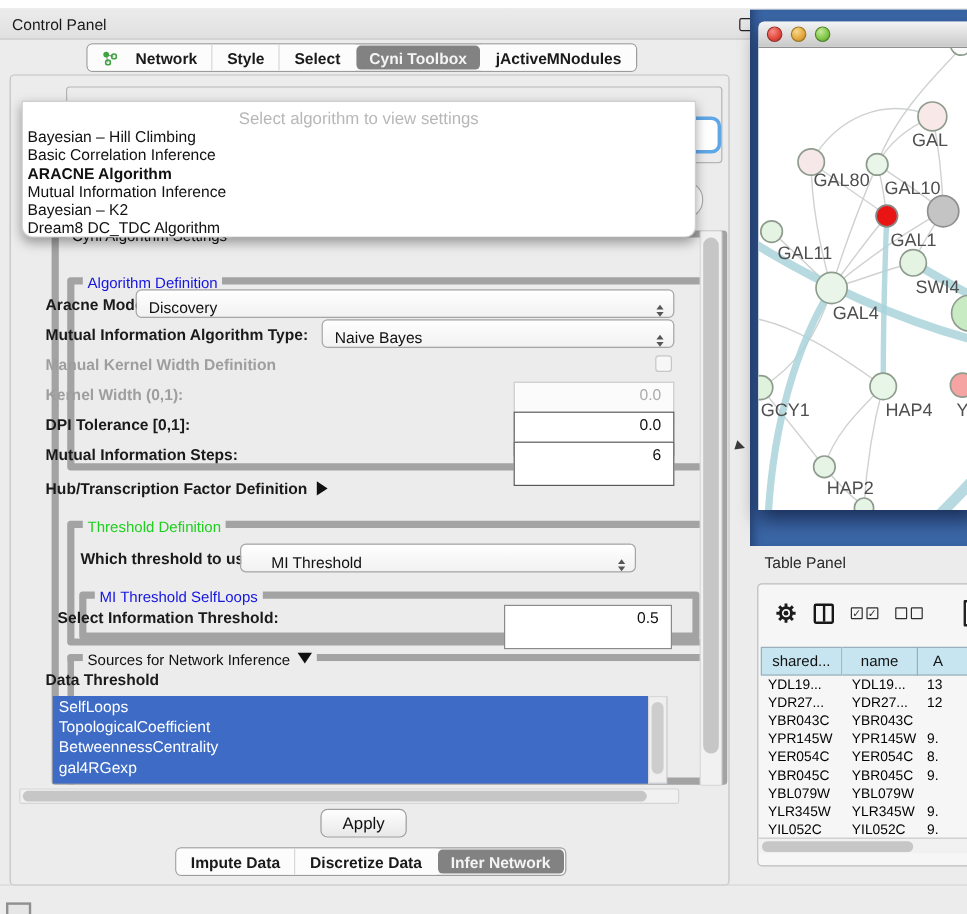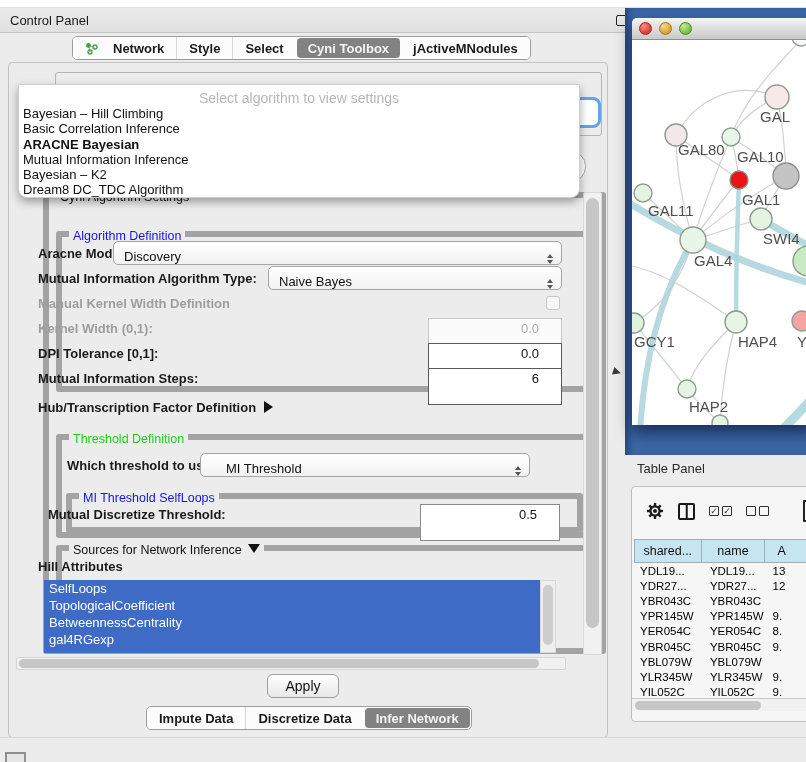--- a/index.html
+++ b/index.html
@@ -74,21 +74,21 @@
   .combo { position:absolute; height:24px; background:linear-gradient(#FFFFFF,#F1F1F1);
     border:1px solid #A5A5A5; border-radius:5px;
     display:flex; align-items:flex-end; padding:0 6px 0 10px; font-size:13px; color:#111; }
   .combo .cv { flex:1; }
   .stepper { width:11px; display:flex; flex-direction:column; align-items:center; gap:2px; }
   .stepper i { width:0; height:0; border-left:3.5px solid transparent; border-right:3.5px solid transparent; }
   .stepper .up { border-bottom:4px solid #555; }
   .stepper .dn { border-top:4px solid #555; }
 
   .field { position:absolute; height:37px; background:#FFFFFF; border:1px solid #5A5A5A;
-    font-size:13px; color:#111; text-align:right; padding:0 22px; line-height:20px; }
+    font-size:13px; color:#111; text-align:right; padding:0 10px; line-height:20px; }
   .field.dis { border:1px solid #C8C8C8; background:#FBFBFB; color:#ABABAB; }
 
   .checkbox { position:absolute; width:14px; height:14px; border:1.5px solid #C6C6C6;
     border-radius:3px; background:#F7F7F7; }
 
   .tri-right { display:inline-block; width:0; height:0; border-top:6px solid transparent;
     border-bottom:6px solid transparent; border-left:9px solid #111; margin-left:8px; vertical-align:-1px;}
   .tri-down { display:inline-block; width:0; height:0; border-left:6.5px solid transparent;
     border-right:6.5px solid transparent; border-top:9px solid #111; margin-left:6px; vertical-align:1px;}
 
@@ -199,21 +199,21 @@
 <div class="abs bg-group"></div>
 <div class="abs focus-combo"></div>
 <div class="abs ghost-combo">
   <span>gal-filtered.sif default node</span>
 </div>
 
 <div class="abs algo-popup">
   <div class="algo-placeholder">Select algorithm to view settings</div>
   <div class="algo-item">Bayesian – Hill Climbing</div>
   <div class="algo-item">Basic Correlation Inference</div>
-  <div class="algo-item sel">ARACNE Bayesian</div>
+  <div class="algo-item sel">ARACNE Algorithm</div>
   <div class="algo-item">Mutual Information Inference</div>
   <div class="algo-item">Bayesian – K2</div>
   <div class="algo-item">Dream8 DC_TDC Algorithm</div>
 </div>
 
 <div class="group" style="left:15px; top:192px; width:563px; height:462px;">
   <span class="group-title">Cyni Algorithm Settings</span>
 </div>
 
 <div class="group" style="left:28px; top:231px; width:537px; height:161px;">
@@ -255,27 +255,27 @@
 <div class="combo" style="left:200px; top:453px; width:330px;padding-left:25px;">
   <span class="cv">MI Threshold</span>
   <span class="stepper">
       <i class="up"></i>
       <i class="dn"></i>
     </span>
 </div>
 <div class="group" style="left:38px; top:493px; width:517px; height:40px; border-radius:3px;">
   <span class="group-title gt-blue">MI Threshold SelfLoops</span>
 </div>
-<span class="lbl" style="left:48px; top:507px;">Mutual Discretize Threshold:</span>
+<span class="lbl" style="left:48px; top:507px;">Select Information Threshold:</span>
 <div class="field" style="left:420px; top:504px; width:140px; border-color:#8A8A8A;">0.5</div>
 
 <div class="group" style="left:28px; top:545px; width:537px; height:109px; border-bottom:none;">
   <span class="group-title"><span>Sources for Network Inference</span><span class="tri-down"></span></span>
 </div>
-<span class="lbl" style="left:38px; top:559px;">Hill Attributes</span>
+<span class="lbl" style="left:38px; top:559px;">Data Threshold</span>
 <div class="abs attr-list">
   <div class="attr-item">SelfLoops</div>
   <div class="attr-item">TopologicalCoefficient</div>
   <div class="attr-item">BetweennessCentrality</div>
   <div class="attr-item">gal4RGexp</div>
 </div>
 <div class="abs attr-vscroll">
     <div class="attr-vthumb"></div>
   </div>
 

